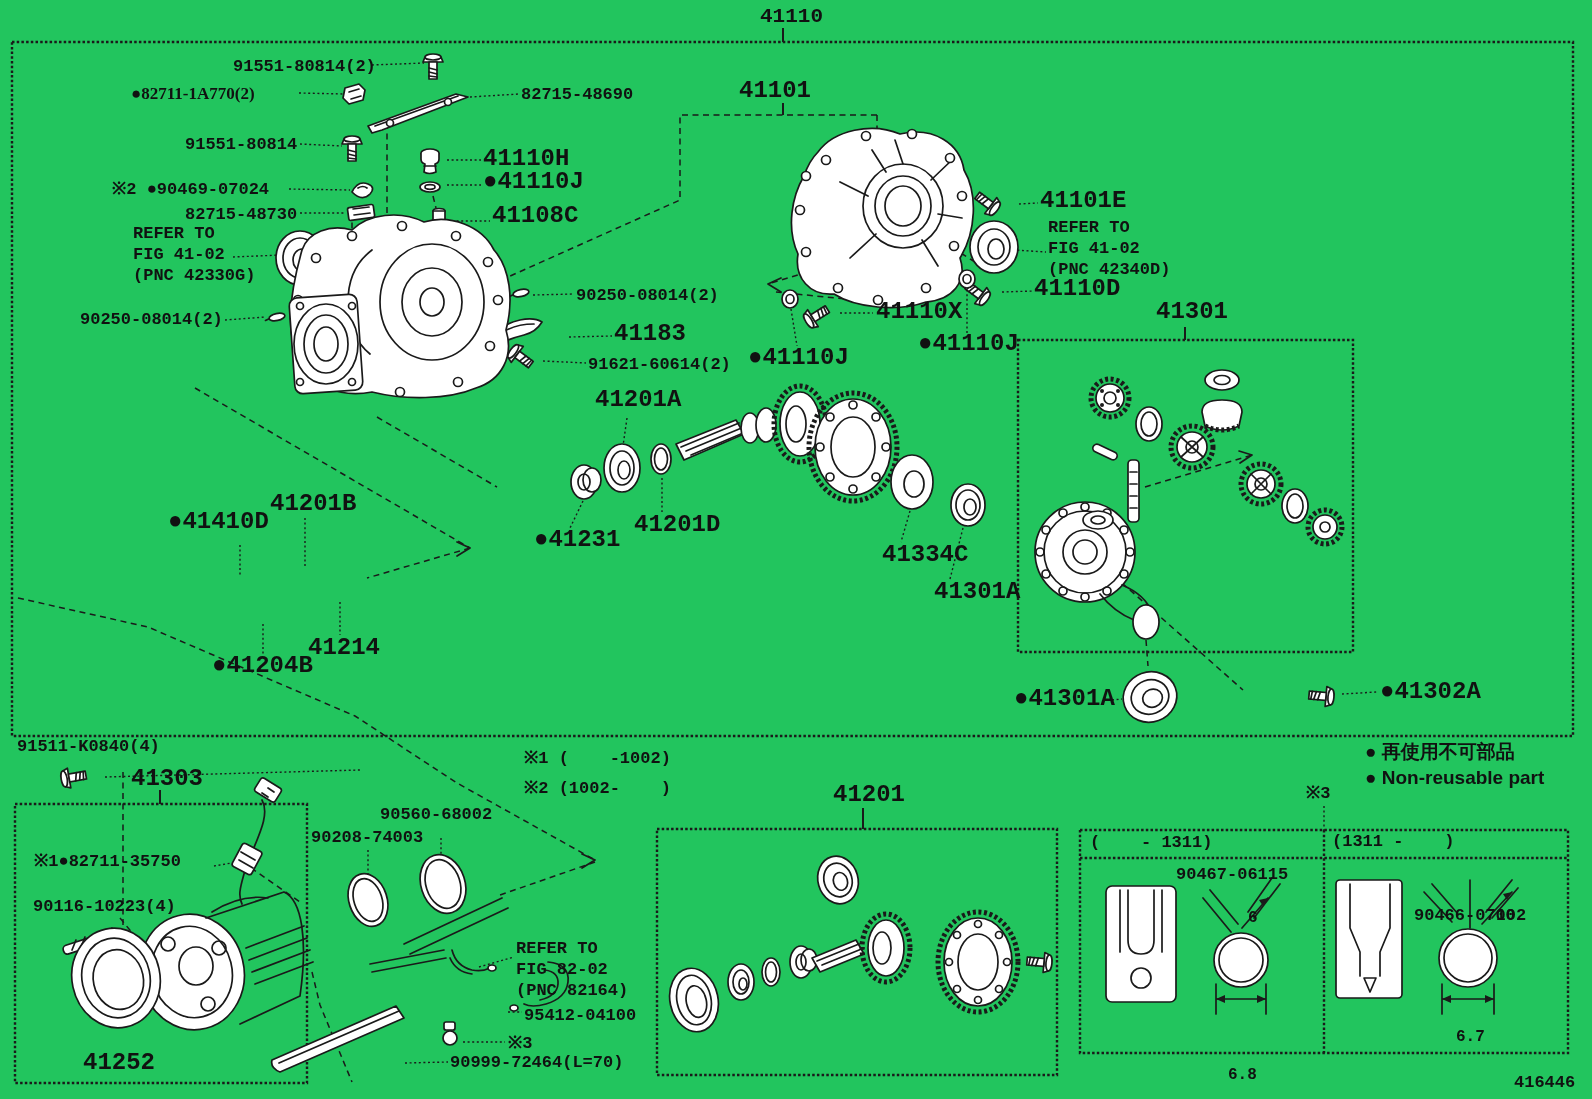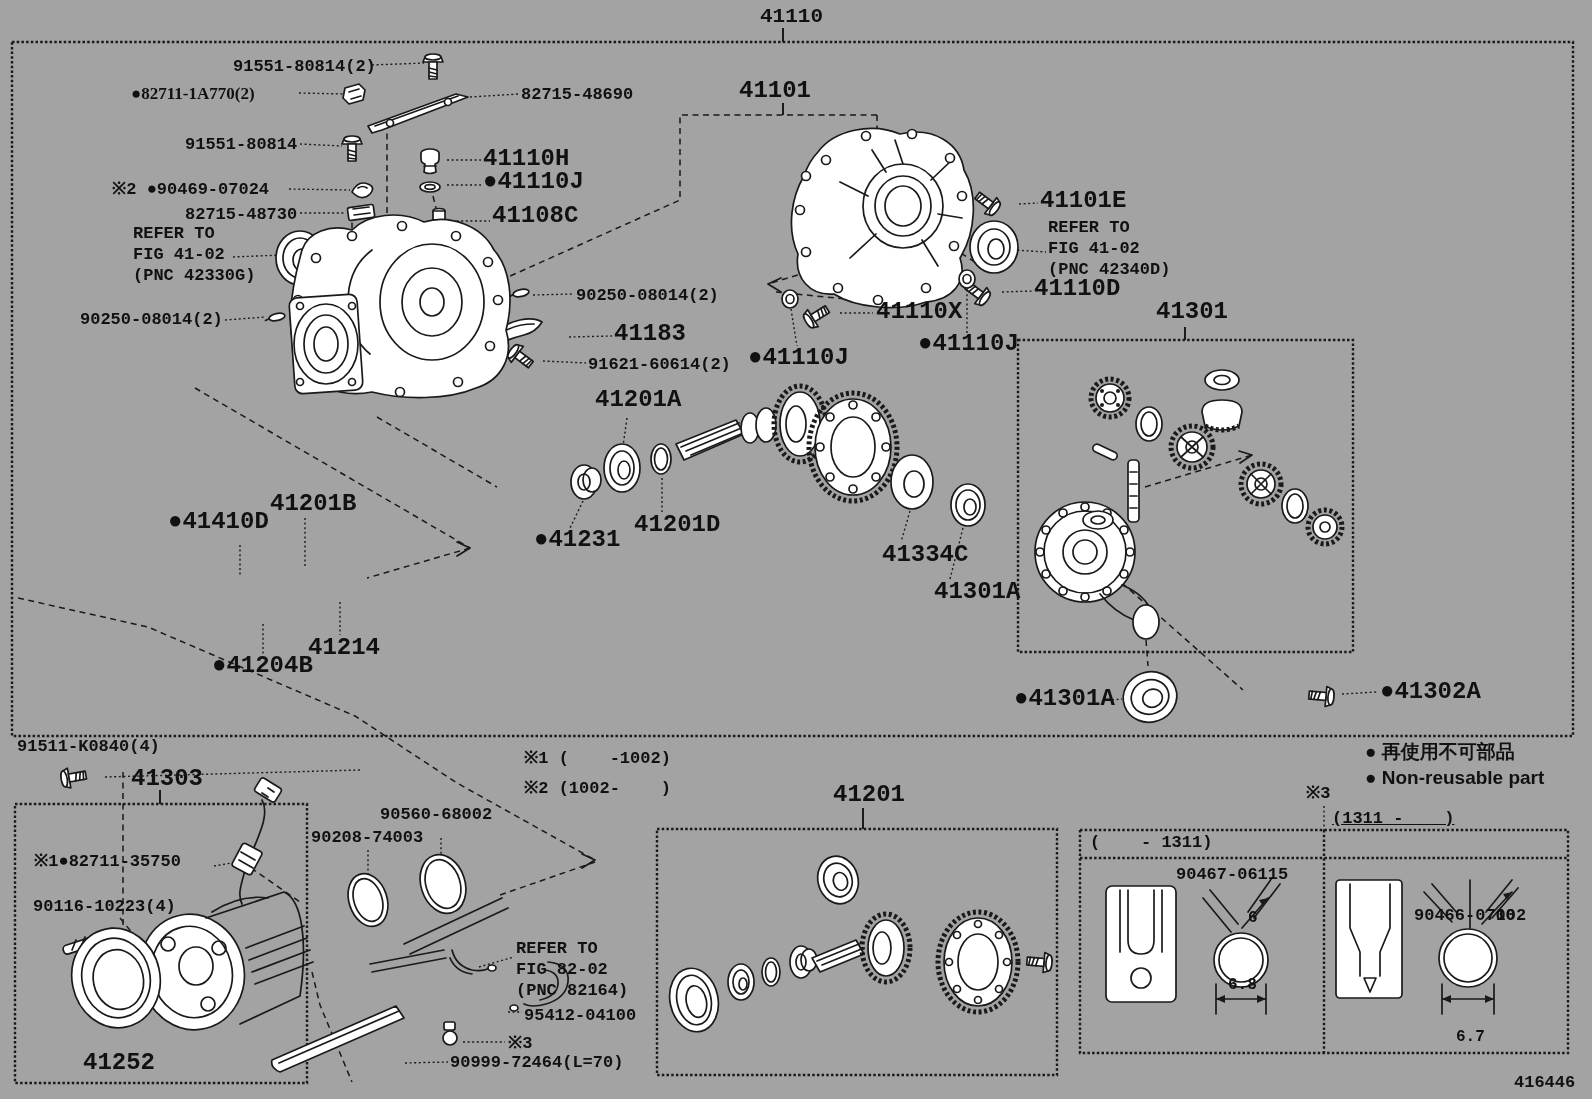--- a/index.html
+++ b/index.html
@@ -1,16 +1,16 @@
 <!DOCTYPE html>
 <html><head>
 <meta charset="utf-8">
 <style>
   html,body{margin:0;padding:0;background:#fff;}
-  .stage{position:relative;width:1592px;height:1099px;background:#a3a3a3;overflow:hidden;
+  .stage{position:relative;width:1592px;height:1099px;background:#22c55e;overflow:hidden;
          font-family:"Liberation Mono",monospace;}
   svg{position:absolute;left:0;top:0;}
   .lbl{position:absolute;color:#111;font:bold 17px/21px "Liberation Mono",monospace;white-space:pre;}
   .lg{font-size:24px;line-height:22px;}
   .xl{font-size:21px;line-height:23px;}
   .sm{font-size:16px;line-height:18px;}
   .sans{font-family:"Liberation Sans","DejaVu Sans",sans-serif;font-weight:bold;font-size:19px;line-height:24px;}
   
   .k{stroke:#1a1a1a;fill:none;stroke-width:1.7;stroke-linecap:round;stroke-linejoin:round;}
   .kf{stroke:#1a1a1a;fill:#fff;stroke-width:1.7;stroke-linejoin:round;}
@@ -553,23 +553,23 @@
 <div class="lbl" style="left:380px;top:804px;">90560-68002</div>
 <div class="lbl" style="left:311px;top:827px;">90208-74003</div>
 <div class="lbl" style="left:516px;top:938px;">REFER TO
 FIG 82-02
 (PNC 82164)</div>
 <div class="lbl" style="left:524px;top:1005px;">95412-04100</div>
 <div class="lbl" style="left:508px;top:1033px;">※3</div>
 <div class="lbl" style="left:450px;top:1052px;">90999-72464(L=70)</div>
 
 <div class="lbl" style="left:1090px;top:832px;">(    - 1311)</div>
-<div class="lbl" style="left:1332px;top:808px;text-decoration:underline;">(1311 -    )</div>
+<div class="lbl" style="left:1332px;top:831px;">(1311 -    )</div>
 <div class="lbl" style="left:1176px;top:864px;">90467-06115</div>
 <div class="lbl" style="left:1414px;top:864px;margin-top:41px;">90466-07002</div>
 <div class="lbl sm" style="left:1248px;top:909px;">6</div>
 <div class="lbl sm" style="left:1496px;top:907px;">10</div>
-<div class="lbl sm" style="left:1228px;top:976px;">6.8</div>
+<div class="lbl sm" style="left:1228px;top:1066px;">6.8</div>
 <div class="lbl sm" style="left:1456px;top:1028px;">6.7</div>
 
 <div class="lbl" style="left:1514px;top:1072px;">416446</div>
 
 </div>
 
 </body></html>

